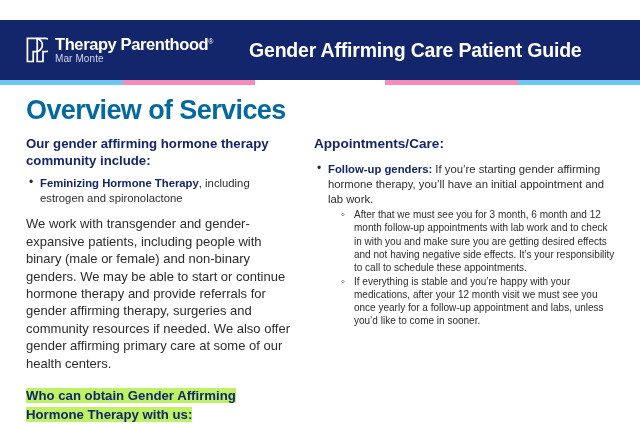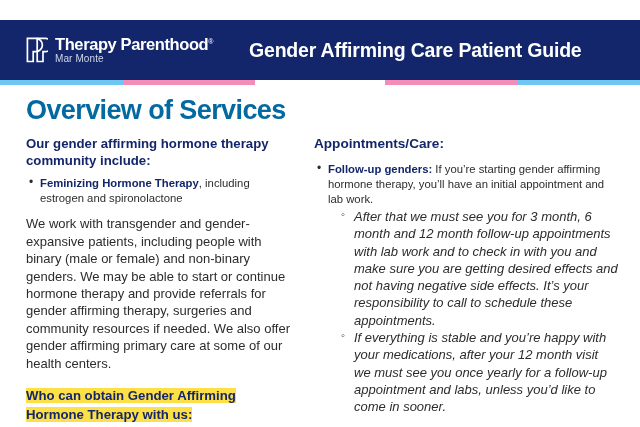--- a/index.html
+++ b/index.html
@@ -150,41 +150,40 @@
     content: "\2022";
     position: absolute;
     left: 3px;
     top: -1px;
     color: #2c2c2c;
     font-size: 12px;
   }
   ul.sub-bullets > li {
     position: relative;
     color: #2c2c2c;
-    font-size: 13px;
+    font-size: 10px;
     line-height: 1.33;
     padding-left: 14px;
     margin-top: 0;
-    font-style: italic;
   }
   ul.sub-bullets > li::before {
     content: "\25E6";
     position: absolute;
     left: 1px;
     top: -1px;
     color: #2c2c2c;
     font-size: 11px;
   }
   ul.sub-bullets {
     margin-left: 12px;
     margin-top: 1px;
   }
   .b { font-weight: bold; color: #14266b; }
   .hl {
-    background: #fde047;
+    background: #bef264;
     box-decoration-break: clone;
     -webkit-box-decoration-break: clone;
   }
   .hl-block {
     background: #aecbe4;
     color: #2c2c2c;
     font-size: 11.3px;
     line-height: 1.36;
     padding: 1px 2px;
     margin: 0;

